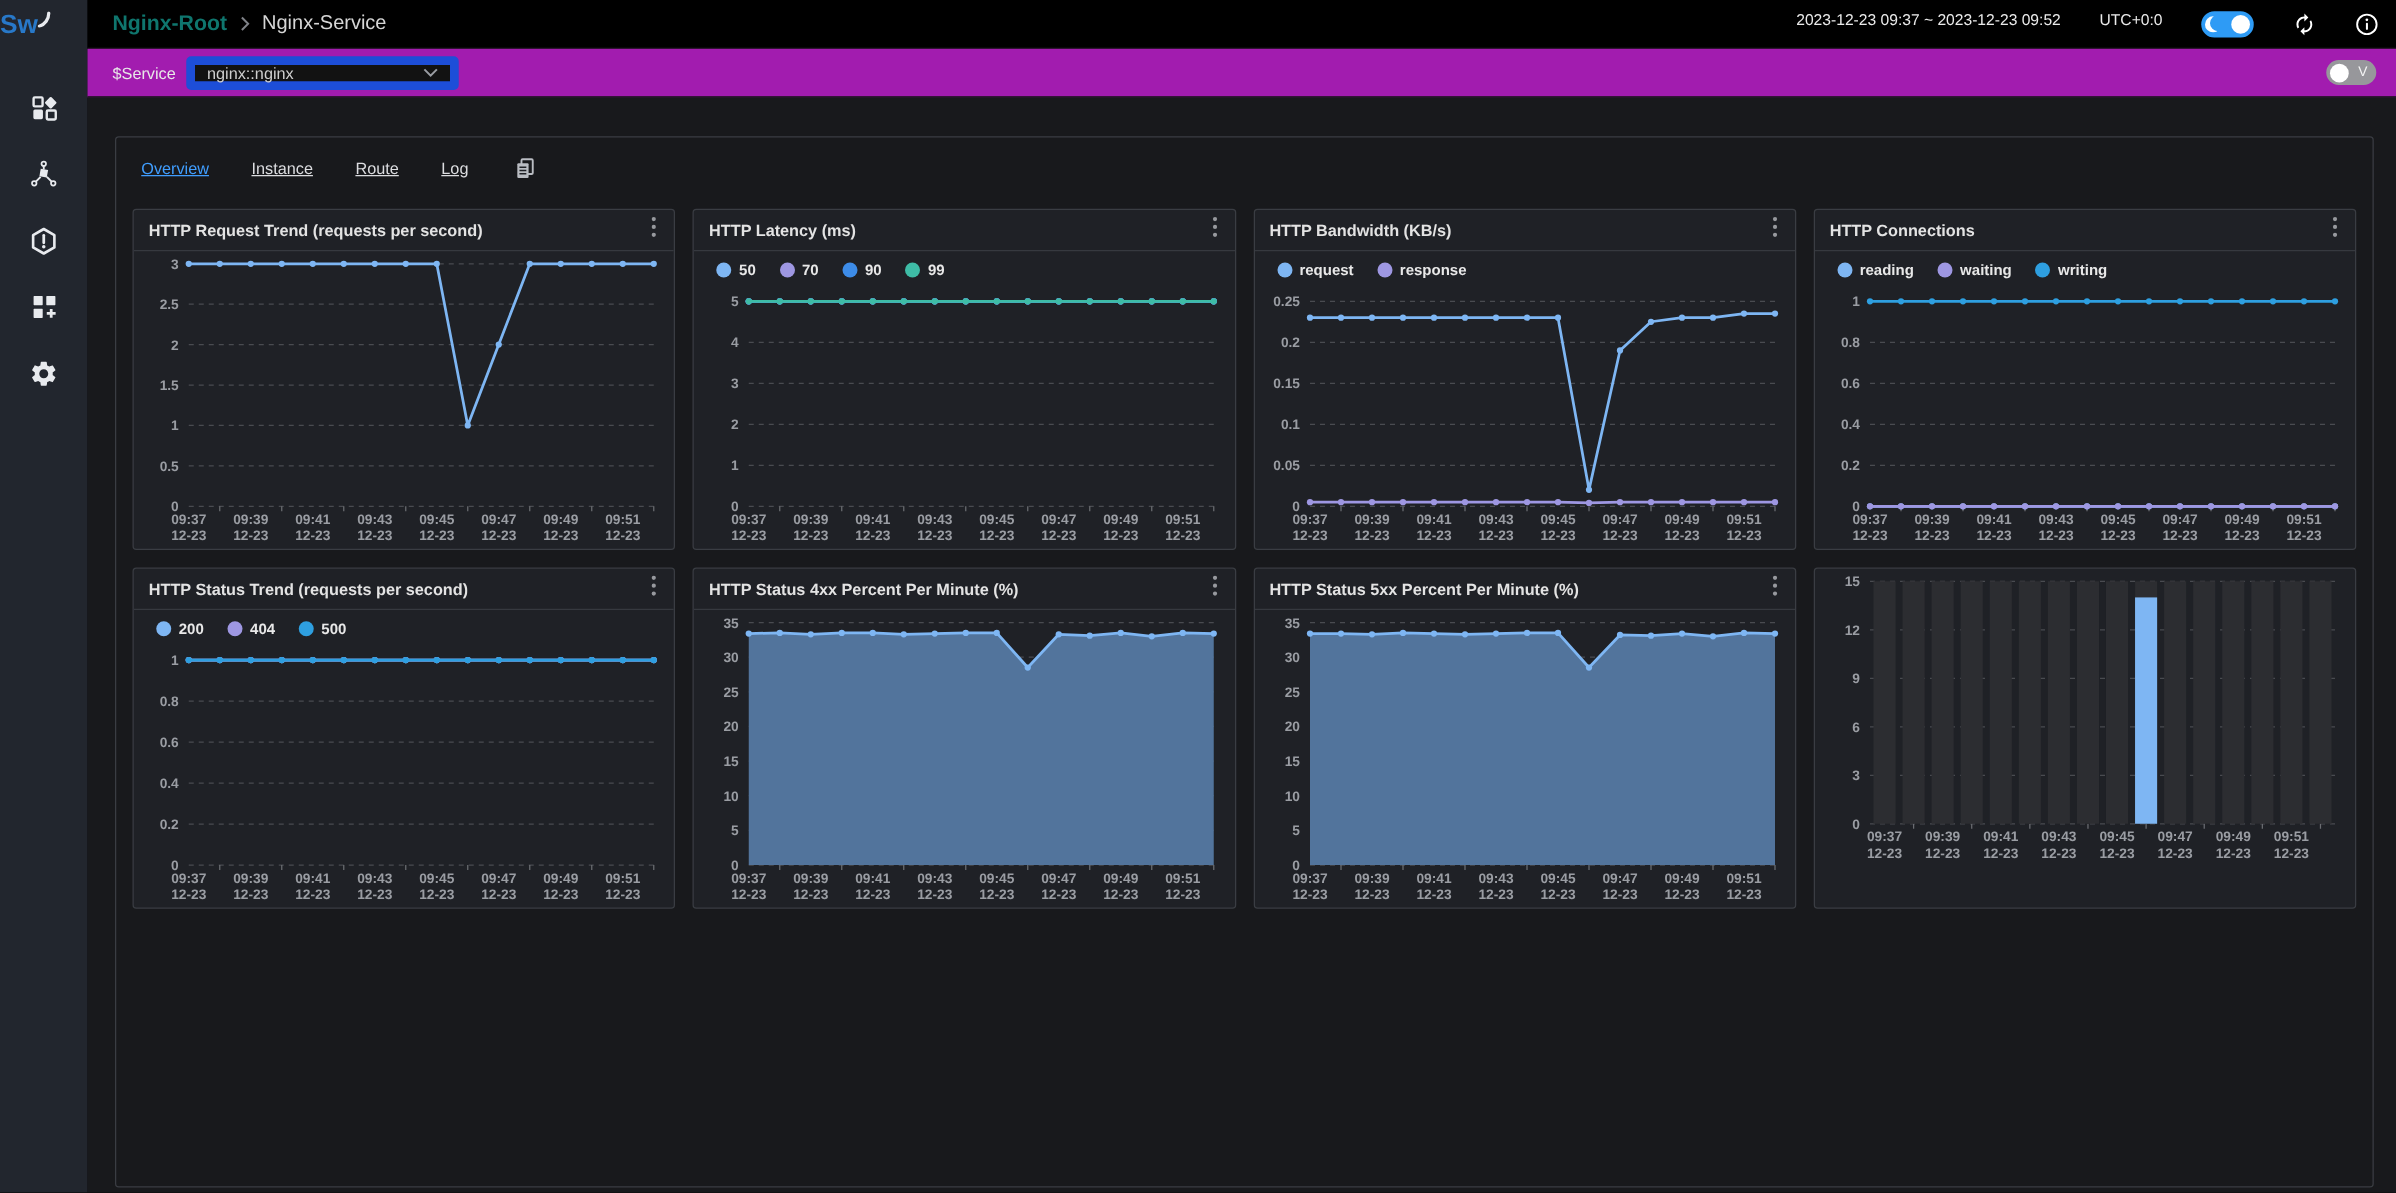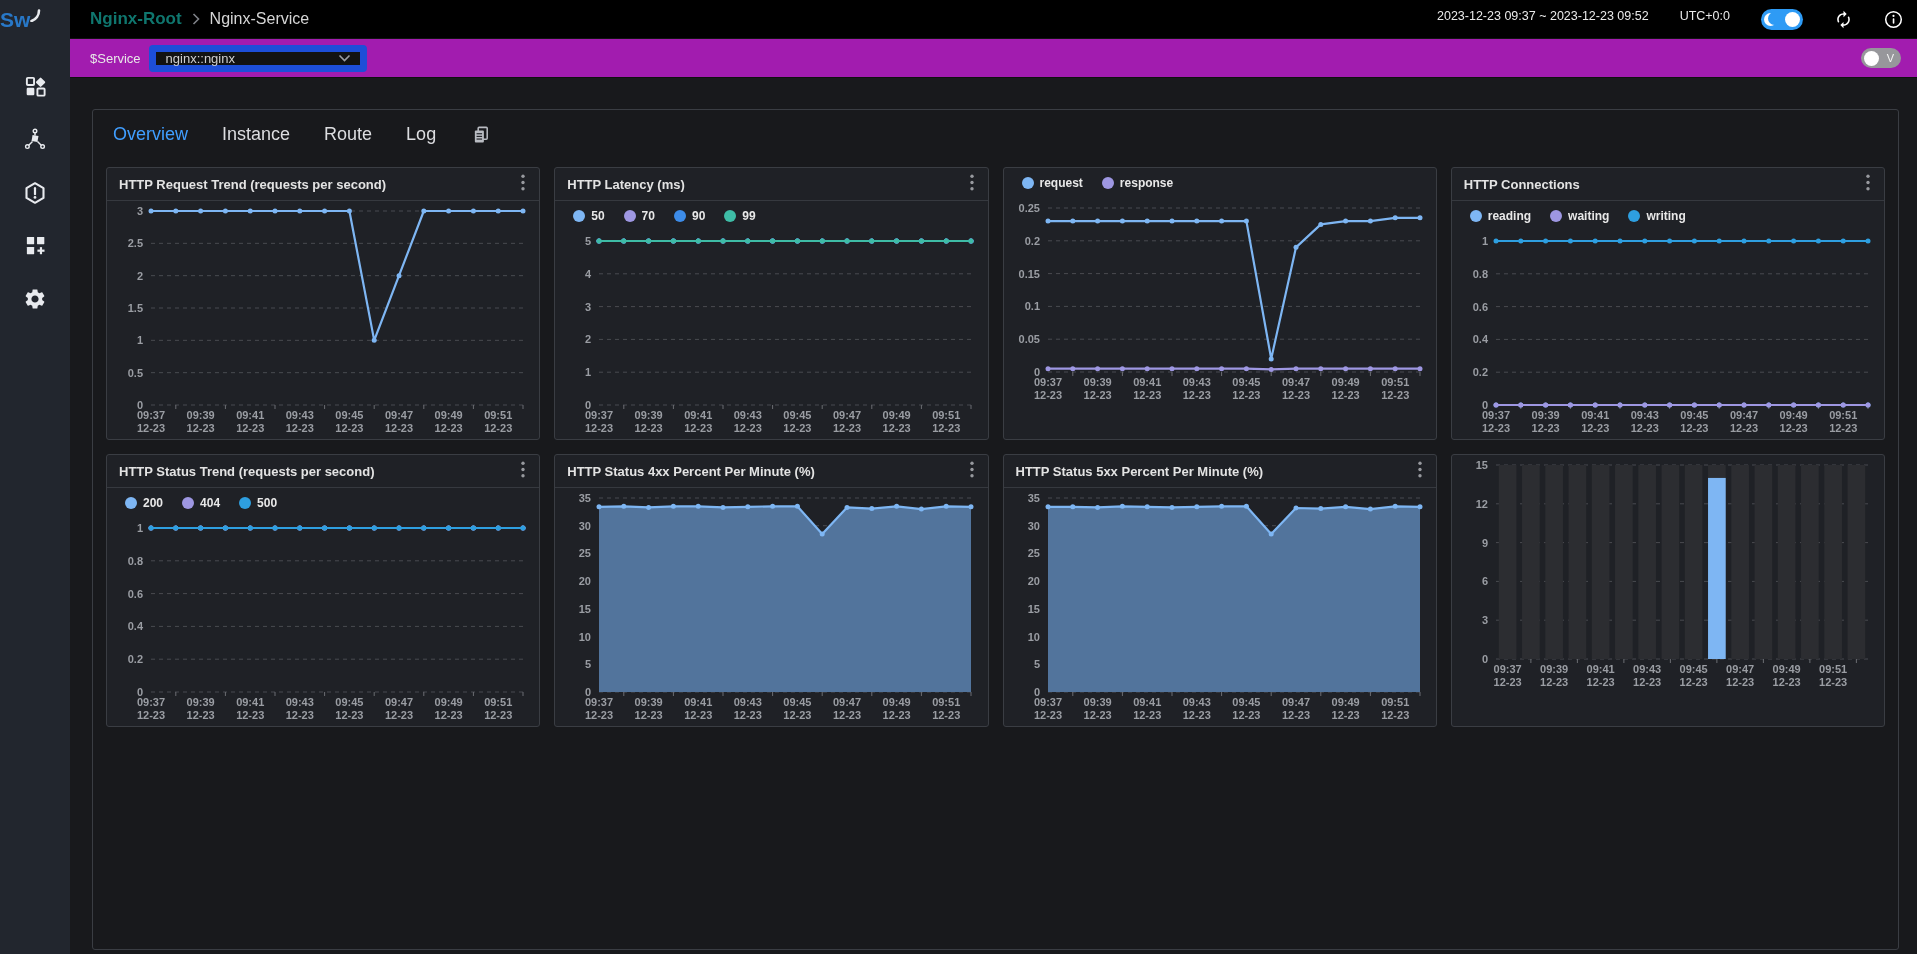--- a/index.html
+++ b/index.html
@@ -35,21 +35,21 @@
   .select{width:218px;height:27px;background:#121212;border:7px solid #1d4ed8;border-radius:4px;display:flex;align-items:center;padding:0 9px 0 10px;box-sizing:border-box;cursor:pointer;}
   .select .val{font-size:13px;color:#cfcfcf;flex:1;}
   .toolbar-right{margin-left:auto;display:flex;align-items:center;}
   .switch-v{width:40px;height:20px;border-radius:10px;background:#97979b;display:flex;align-items:center;justify-content:space-between;padding:0 3px;box-sizing:border-box;cursor:pointer;}
   .switch-v .vlbl{color:#f5f5f5;font-size:11px;margin-right:4px;}
 
   
   .main{flex:1;background:#18191c;overflow:hidden;}
   .card{margin:31px 18px 0 22px;height:841px;border:1px solid #3a3d43;border-radius:3px;box-sizing:border-box;display:flex;flex-direction:column;}
   .tabs{height:40px;display:flex;align-items:center;padding:4px 12px 0 20px;flex-shrink:0;}
-  .tab{font-size:18px;color:#dcdde0;margin-right:34px;cursor:pointer;}
+  .tab{font-size:13px;color:#dcdde0;margin-right:34px;cursor:pointer;text-decoration:underline;}
   .tab.active{color:#409eff;}
   .tab-icon{cursor:pointer;display:flex;align-items:center;margin-left:2px;}
 
   .charts{display:grid;grid-template-columns:repeat(4,1fr);gap:14px;padding:13px;}
   .panel{height:273px;background:#1f2126;border:1px solid #3a3d43;border-radius:3px;box-sizing:border-box;display:flex;flex-direction:column;overflow:hidden;font-weight:bold;}
   .panel-head{height:33px;flex-shrink:0;display:flex;align-items:center;justify-content:space-between;border-bottom:1px solid #36393f;padding:0 10px 0 12px;box-sizing:border-box;}
   .panel-title{font-size:13px;color:#e3e3e3;white-space:nowrap;overflow:hidden;text-overflow:ellipsis;}
   .panel-menu{cursor:pointer;padding:2px 4px;flex-shrink:0;}
   .legend{height:30px;flex-shrink:0;display:flex;align-items:center;padding-left:18px;gap:19px;}
   .legend-item{display:flex;align-items:center;cursor:pointer;}
@@ -380,20 +380,28 @@
                   <circle cx="292" cy="10" r="2.5" fill="#3EBCA6"></circle>
                   <circle cx="316.8" cy="10" r="2.5" fill="#3EBCA6"></circle>
                   <circle cx="341.6" cy="10" r="2.5" fill="#3EBCA6"></circle>
                   <circle cx="366.4" cy="10" r="2.5" fill="#3EBCA6"></circle>
                   <circle cx="391.2" cy="10" r="2.5" fill="#3EBCA6"></circle>
                   <circle cx="416" cy="10" r="2.5" fill="#3EBCA6"></circle>
                 </svg>
               </div>
             </section>
             <section class="panel">
+              <div class="panel-head">
+                <span class="panel-title">HTTP Bandwidth (KB/s)</span>
+                <span class="panel-menu"><svg width="4" height="17" viewBox="0 0 4 17">
+                    <circle cx="2" cy="2.2" r="1.7" fill="#97999e"></circle>
+                    <circle cx="2" cy="8.5" r="1.7" fill="#97999e"></circle>
+                    <circle cx="2" cy="14.8" r="1.7" fill="#97999e"></circle>
+                  </svg></span>
+              </div>
               <div class="legend">
                 <span class="legend-item">
                   <span class="legend-dot" style="background: rgb(126, 182, 243);"></span>
                   <span class="legend-lbl">request</span>
                 </span>
                 <span class="legend-item">
                   <span class="legend-dot" style="background: rgb(158, 151, 226);"></span>
                   <span class="legend-lbl">response</span>
                 </span>
               </div>

